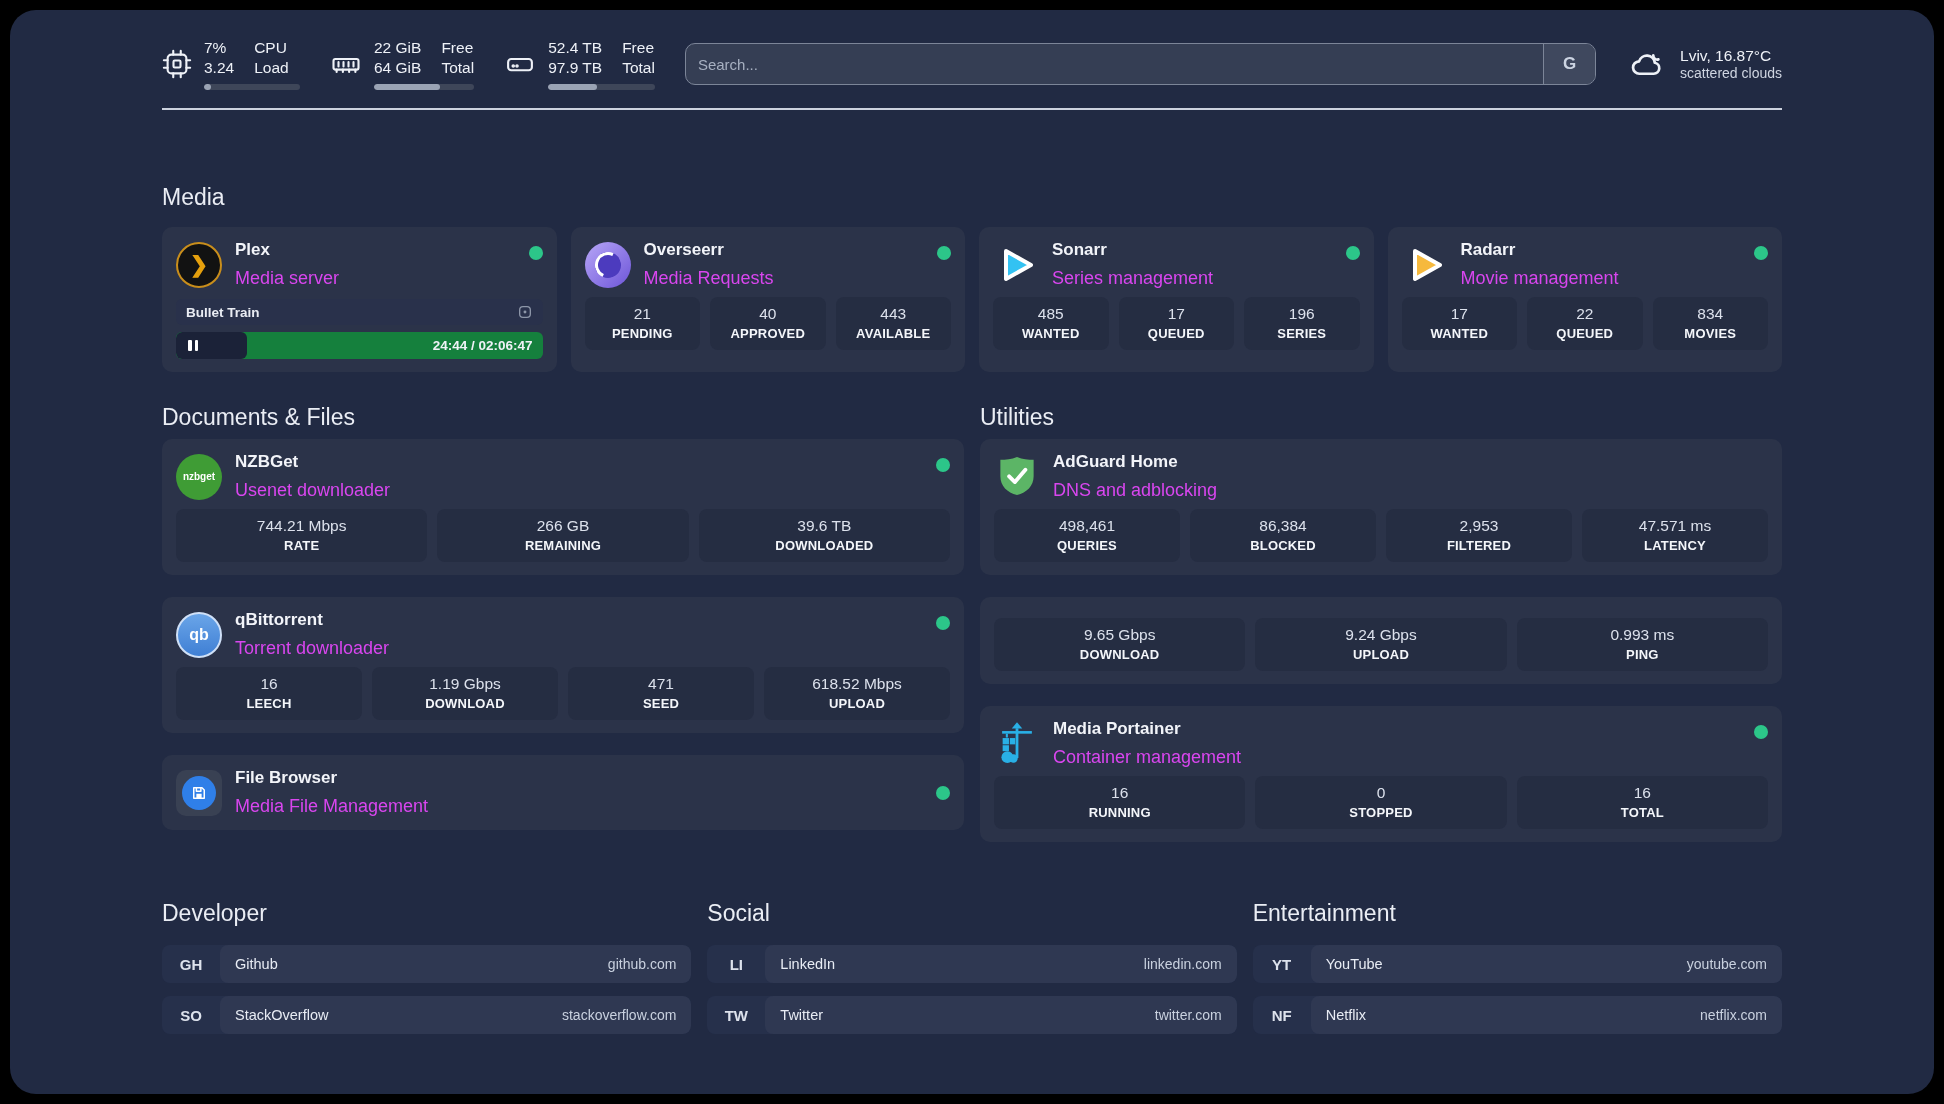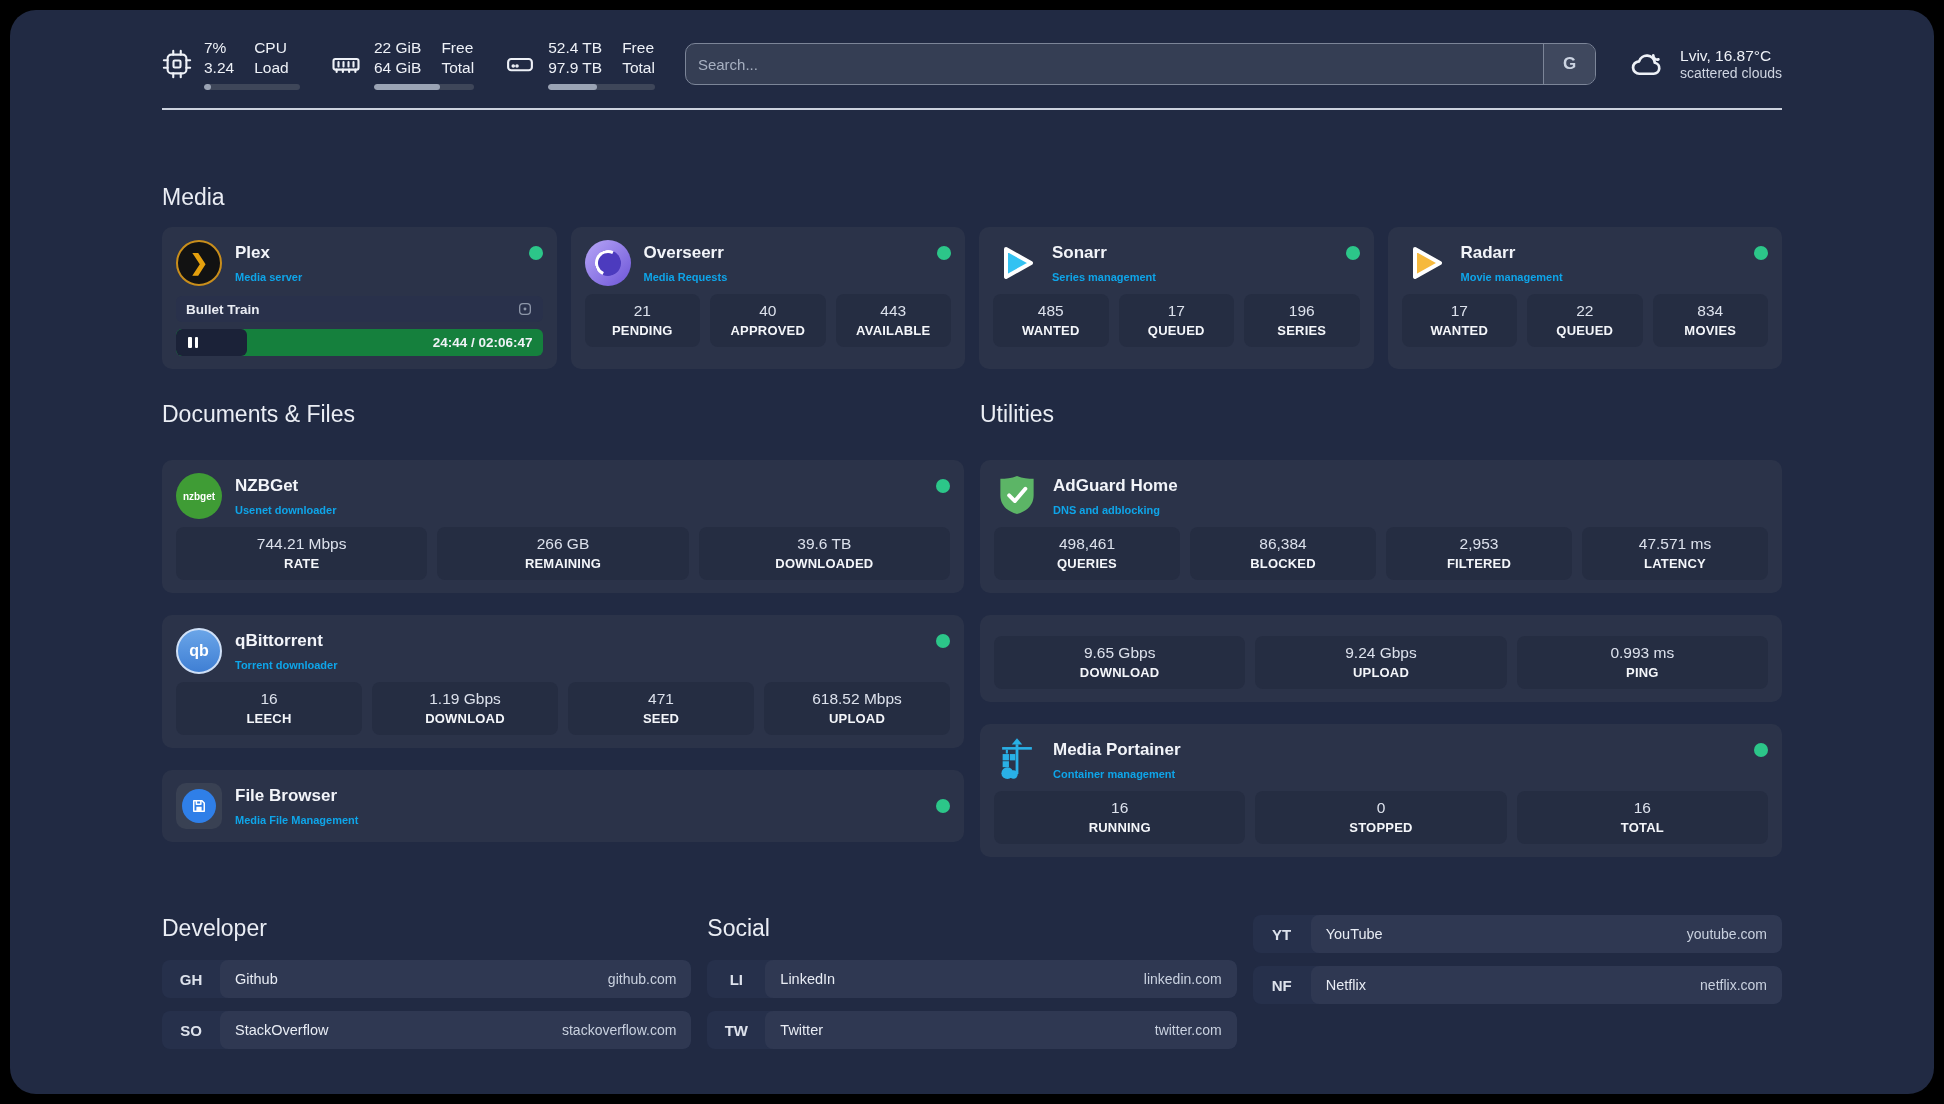--- a/index.html
+++ b/index.html
@@ -35,21 +35,21 @@
 
   
   .sec-title { font-size:23px; font-weight:500; color:#eaedf4; }
   .media-section { margin-top:74px; }
   .media-grid { margin-top:16px; display:grid; grid-template-columns:repeat(4,1fr); gap:14px; }
 
   .card { background:#2b3349; border-radius:10px; padding:13px 14px; }
   .card-head { display:flex; align-items:center; gap:13px; }
   .titles { display:flex; flex-direction:column; gap:8px; }
   .titles .t { font-size:17px; font-weight:600; color:#f2f4f9; }
-  .titles .s { font-size:11px; color:#0ea5e9;font-weight:bold; }
+  .titles .s { font-size:18px; color:#d946ef; }
   .dot { margin-left:auto; align-self:flex-start; margin-top:6px; width:14px; height:14px; border-radius:50%; background:#2cc689; flex:none; }
 
   .tiles { display:flex; gap:10px; margin-top:8px; }
   .tile { flex:1; background:#252d42; border-radius:8px; padding:8px 6px 9px; text-align:center; }
   .tile .v { font-size:15.5px; color:#dce1ec; }
   .tile .l { margin-top:3px; font-size:13px; font-weight:700; color:#f4f6fa; letter-spacing:.2px; }
 
   
   .app-icon { width:46px; height:46px; flex:none; display:flex; align-items:center; justify-content:center; }
   .icon-plex { border-radius:50%; background:#121212; border:2px solid #c98e1b; color:#e5a00d; font-weight:800; font-size:22px; }
@@ -64,21 +64,21 @@
   
   .np-row { margin-top:10px; background:#29314b; border-radius:6px; padding:5px 10px; display:flex; align-items:center; color:#e9ecf3; font-size:13.5px; font-weight:600; }
   .np-row svg { margin-left:auto; }
   .progress-row { margin-top:7px; position:relative; background:#15803d; border-radius:6px; height:27px; overflow:hidden; }
   .progress-fill { position:absolute; left:0; top:0; bottom:0; background:#1b2238; border-radius:6px; display:flex; align-items:center; padding-left:12px; gap:3px; }
   .progress-fill i { width:3.5px; height:11px; background:#fff; border-radius:1px; }
   .progress-time { position:absolute; right:10px; top:0; bottom:0; display:flex; align-items:center; color:#f0f2f7; font-size:13.5px; font-weight:700; }
 
   
   .cols { margin-top:32px; display:grid; grid-template-columns:1fr 1fr; gap:16px; align-items:start; }
-  .col .sec-title { margin-bottom:32px; }
+  .col .sec-title { margin-bottom:8px; }
   .col .card { margin-bottom:22px; }
   .col .card:last-child { margin-bottom:0; }
 
   
   .bookmarks { margin-top:58px; display:grid; grid-template-columns:repeat(3,1fr); gap:16px; padding-bottom:30px; }
   .bm-col .sec-title { margin-bottom:18px; }
   .bm-row { display:flex; align-items:stretch; height:38px; background:#26304b; border-radius:8px; margin-bottom:13px; overflow:hidden; cursor:pointer; }
   .bm-abbr { width:58px; flex:none; display:flex; align-items:center; justify-content:center; color:#dde2ec; font-size:15px; font-weight:600; }
   .bm-pill { flex:1; background:#2f3852; border-radius:8px; display:flex; align-items:center; justify-content:space-between; padding:0 15px; }
   .bm-name { color:#e8ecf4; font-size:14.5px; font-weight:500; }
@@ -500,20 +500,21 @@
       <div class="bm-row">
         <span class="bm-abbr">TW</span>
         <span class="bm-pill">
               <span class="bm-name">Twitter</span>
               <span class="bm-url">twitter.com</span>
             </span>
       </div>
     </div>
 
     <div class="bm-col">
+      <div class="sec-title">Entertainment</div>
       <div class="bm-row">
         <span class="bm-abbr">YT</span>
         <span class="bm-pill">
               <span class="bm-name">YouTube</span>
               <span class="bm-url">youtube.com</span>
             </span>
       </div>
       <div class="bm-row">
         <span class="bm-abbr">NF</span>
         <span class="bm-pill">

